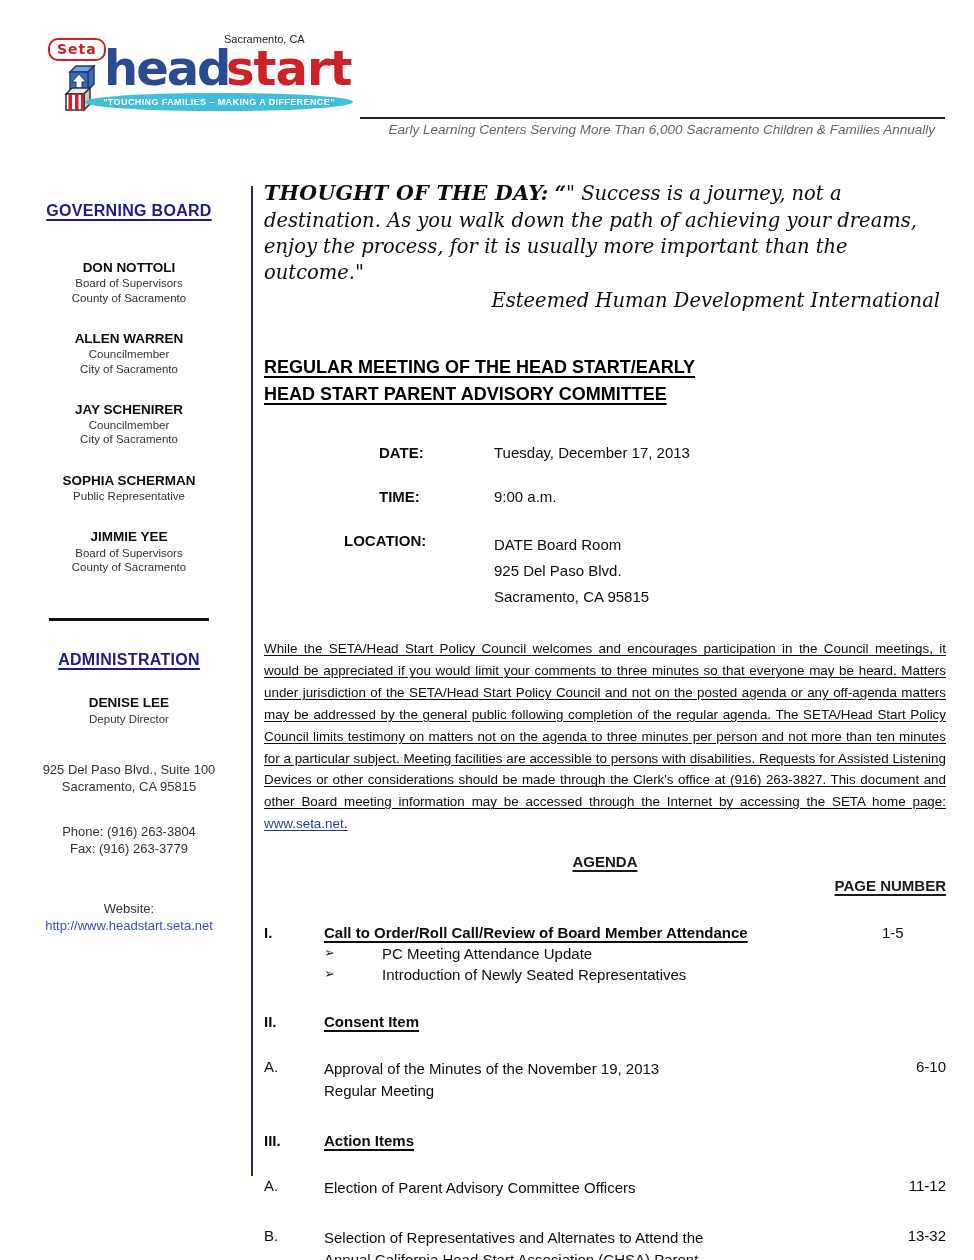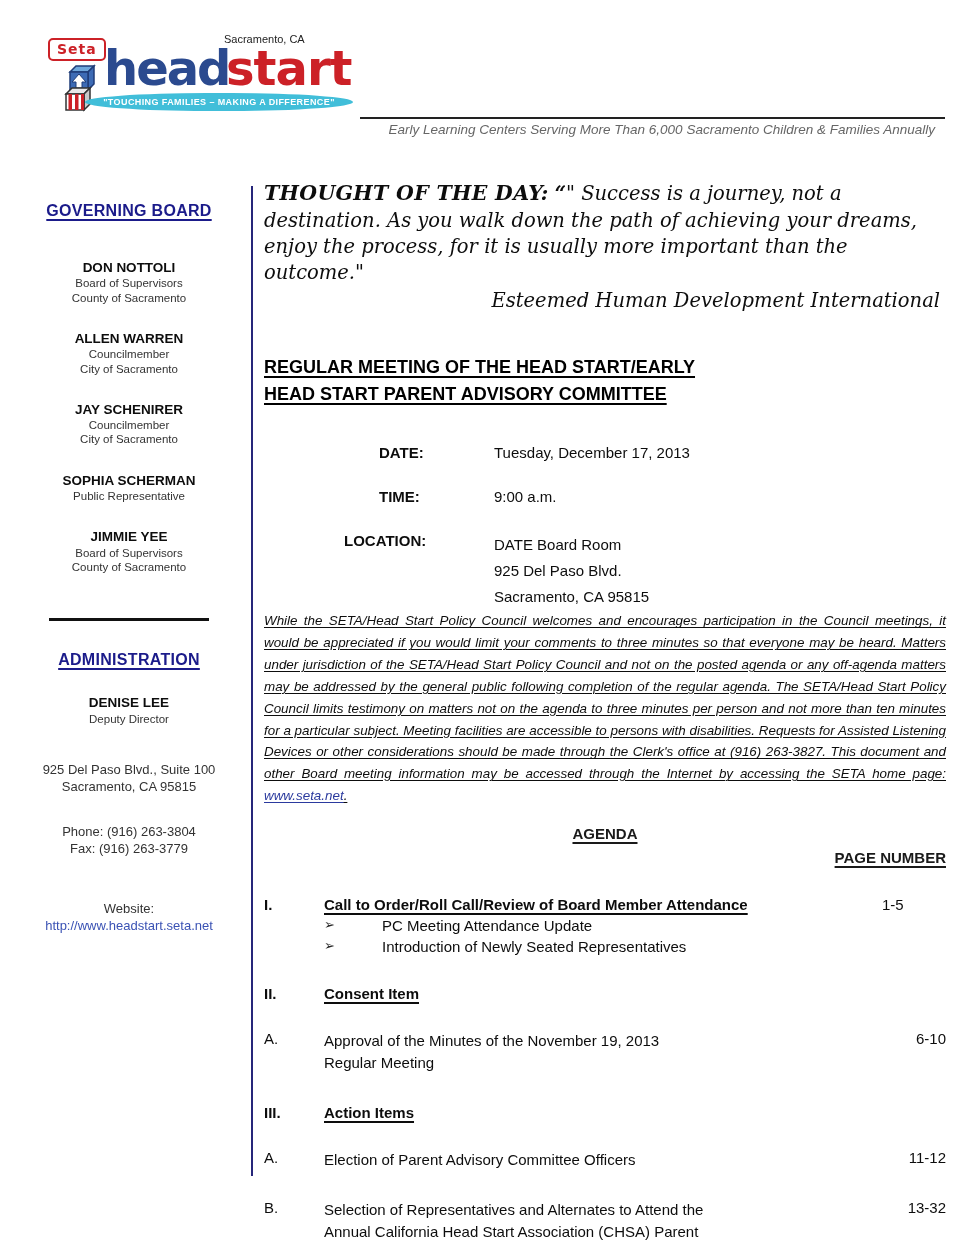--- a/index.html
+++ b/index.html
@@ -1,21 +1,21 @@
 <!DOCTYPE html>
 <html><head>
 <meta charset="utf-8">
 <style>
   * { box-sizing: border-box; }
   body { margin:0; background:#e8e8e8; font-family:"Liberation Sans", sans-serif; }
   .page { position:relative; width:974px; height:1260px; background:#ffffff; margin:0 auto; overflow:hidden; color:#1a1a1a; }
 
   
   .logo { position:absolute; left:30px; top:22px; width:340px; height:100px; }
-  .seta-badge { position:absolute; left:18px; top:16px; border:2px solid #cc2127; border-radius:5px;
+  .seta-badge { position:absolute; left:18px; top:16px; border:2px solid #cc2127; border-radius:10px;
                 color:#cc2127; font-weight:bold; font-size:14px; padding:1px 7px 2px;
                 font-family:"DejaVu Sans", sans-serif; letter-spacing:1px; background:#fff; }
   .blocks-icon { position:absolute; left:32px; top:40px; }
   .head-word { position:absolute; left:74px; top:22px; font-family:"DejaVu Sans", sans-serif;
                font-weight:bold; font-size:48px; color:#2b4a8f; letter-spacing:-2px; line-height:1; }
   .sac-label { position:absolute; left:194px; top:11px; font-size:11px; color:#222; }
   .start-word { position:absolute; left:196px; top:22px; font-family:"DejaVu Sans", sans-serif;
                 font-weight:bold; font-size:48px; color:#cc2127; letter-spacing:-1px; line-height:1; }
   .tagline-banner { position:absolute; left:55px; top:71px; width:268px; height:18px;
                     background:#41bed9; border-radius:50% / 55%;
@@ -59,22 +59,22 @@
 
   .info { margin-top:36px; font-size:15px; color:#0d0d0d; }
   .info-row { display:flex; margin-bottom:27px; }
   .info-label { width:230px; font-weight:bold; }
   .info-label.short { padding-left:115px; }
   .info-label.long  { padding-left:80px; }
   .info-value { flex:1; }
   .loc-line { line-height:1.75; }
   .info-row.loc { margin-bottom:0; }
 
-  .notice { font-size:13.4px; line-height:1.63; text-align:justify;
-            text-decoration:underline; text-underline-offset:2px; color:#0d0d0d;font-style:italic; }
+  .notice { margin-top:28px; font-size:13.4px; line-height:1.63; text-align:justify;
+            text-decoration:underline; text-underline-offset:2px; color:#0d0d0d; }
   .notice a { color:#2b3a9e; }
 
   .agenda-head { margin-top:18px; text-align:center; font-size:15px; font-weight:bold;
                  text-decoration:underline; text-decoration-thickness:2px; text-underline-offset:3px; }
   .pagenum-head { margin-top:7px; text-align:right; font-size:15px; font-weight:bold;
                   text-decoration:underline; text-decoration-thickness:2px; text-underline-offset:3px; }
 
   .agenda { font-size:15px; color:#0d0d0d; }
   .ag-row { display:flex; margin-top:30px; }
   .ag-num { width:60px; font-weight:bold; }

